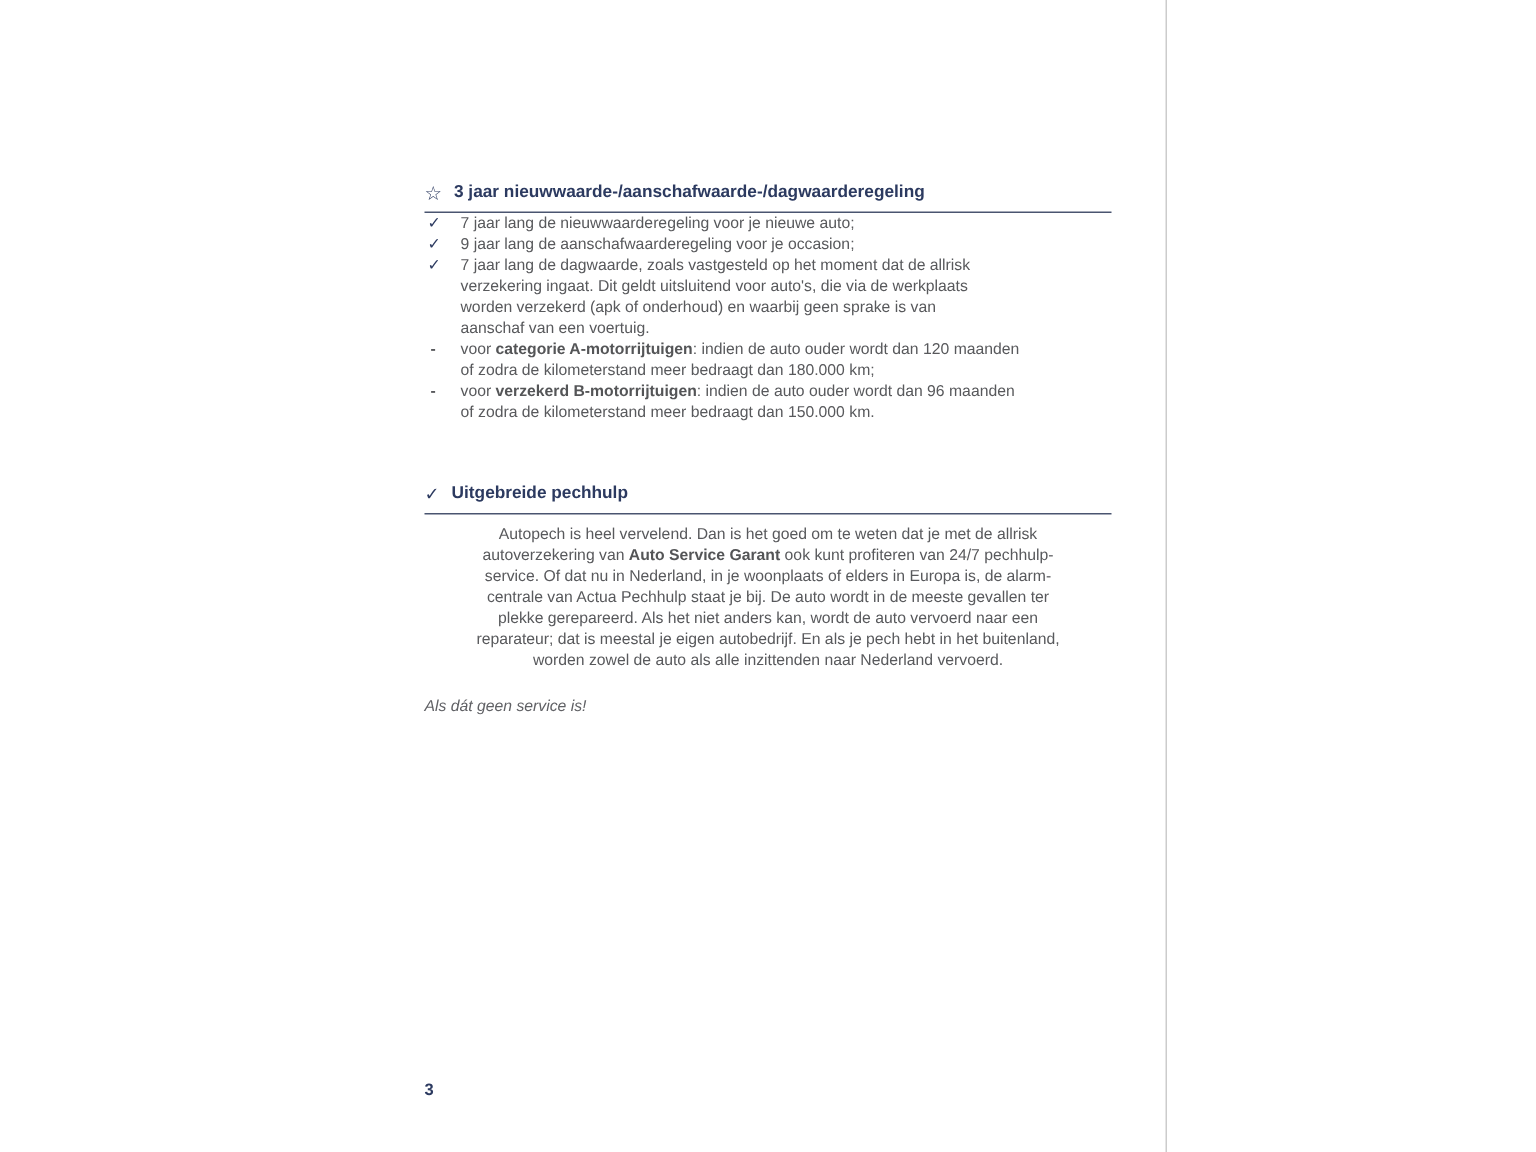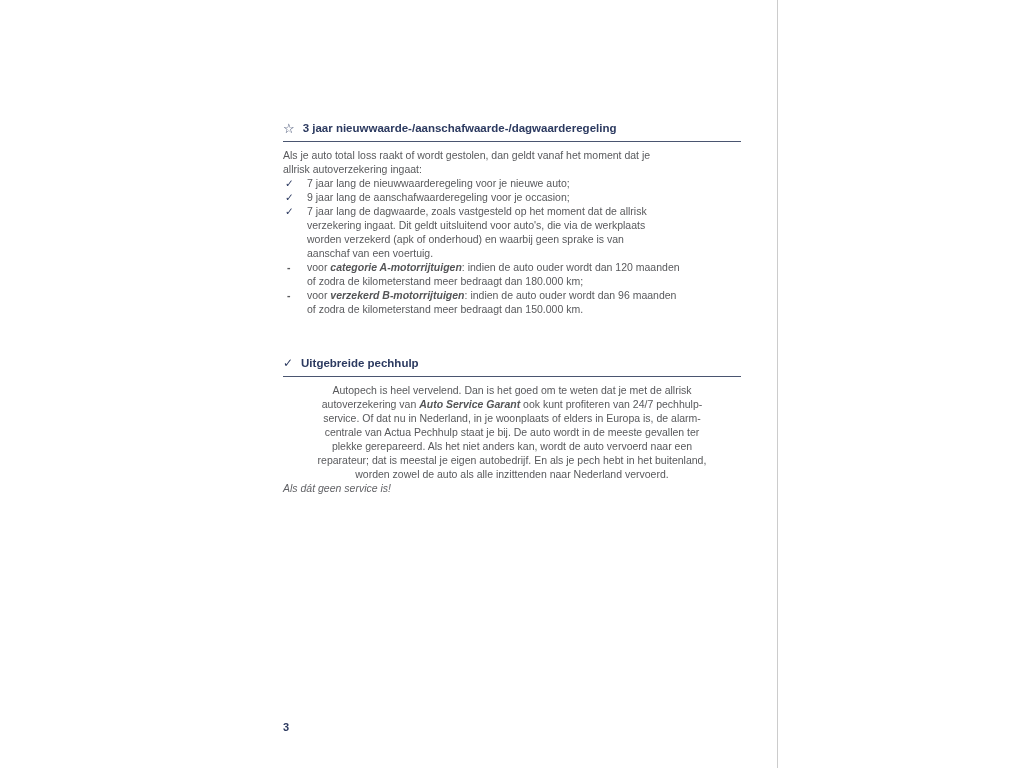--- a/index.html
+++ b/index.html
@@ -35,43 +35,41 @@
   .blist { margin-top:0; }
   .blist .item, .dlist .item {
     display:grid; grid-template-columns:24px 1fr;
   }
   .marker { color:#2c3a60; font-weight:bold; font-size:10.5px; padding-left:2px; }
   .dlist .marker { color:#58595c; padding-left:4px; }
 
   .dlist { margin-top:0; }
 
   .body-par { margin-top:6px;text-align:center; }
-  b, strong { font-weight:bold; color:#545557;font-style:italic; }
+  b, strong { font-weight:bold; color:#545557; }
 
-  .note { margin-top:0; font-style:italic; color:#606165; }
+  .note { margin-top:17px; font-style:italic; color:#606165; }
 
   .page-number {
     position:absolute; left:283px; top:720px;
     font-size:11px; font-weight:bold; color:#2c3a60; line-height:14px;
   }
 </style>
 </head>
 <body>
 
 <div class="page-edge"></div>
 
 <div class="content">
 
   <div class="section s1">
     <div class="section-heading">
       <span class="hicon star-glyph">☆</span>
       <span>3 jaar nieuwwaarde-/aanschafwaarde-/dagwaarderegeling</span>
     </div>
-    <p class="intro txt">Als je auto total loss raakt of wordt gestolen, dan geldt vanaf het moment dat je
-allrisk autoverzekering ingaat:</p>
     <div class="blist">
       <div class="item">
         <span class="marker">✓</span>
         <span class="txt">7 jaar lang de nieuwwaarderegeling voor je nieuwe auto;</span>
       </div>
       <div class="item">
         <span class="marker">✓</span>
         <span class="txt">9 jaar lang de aanschafwaarderegeling voor je occasion;</span>
       </div>
       <div class="item">

